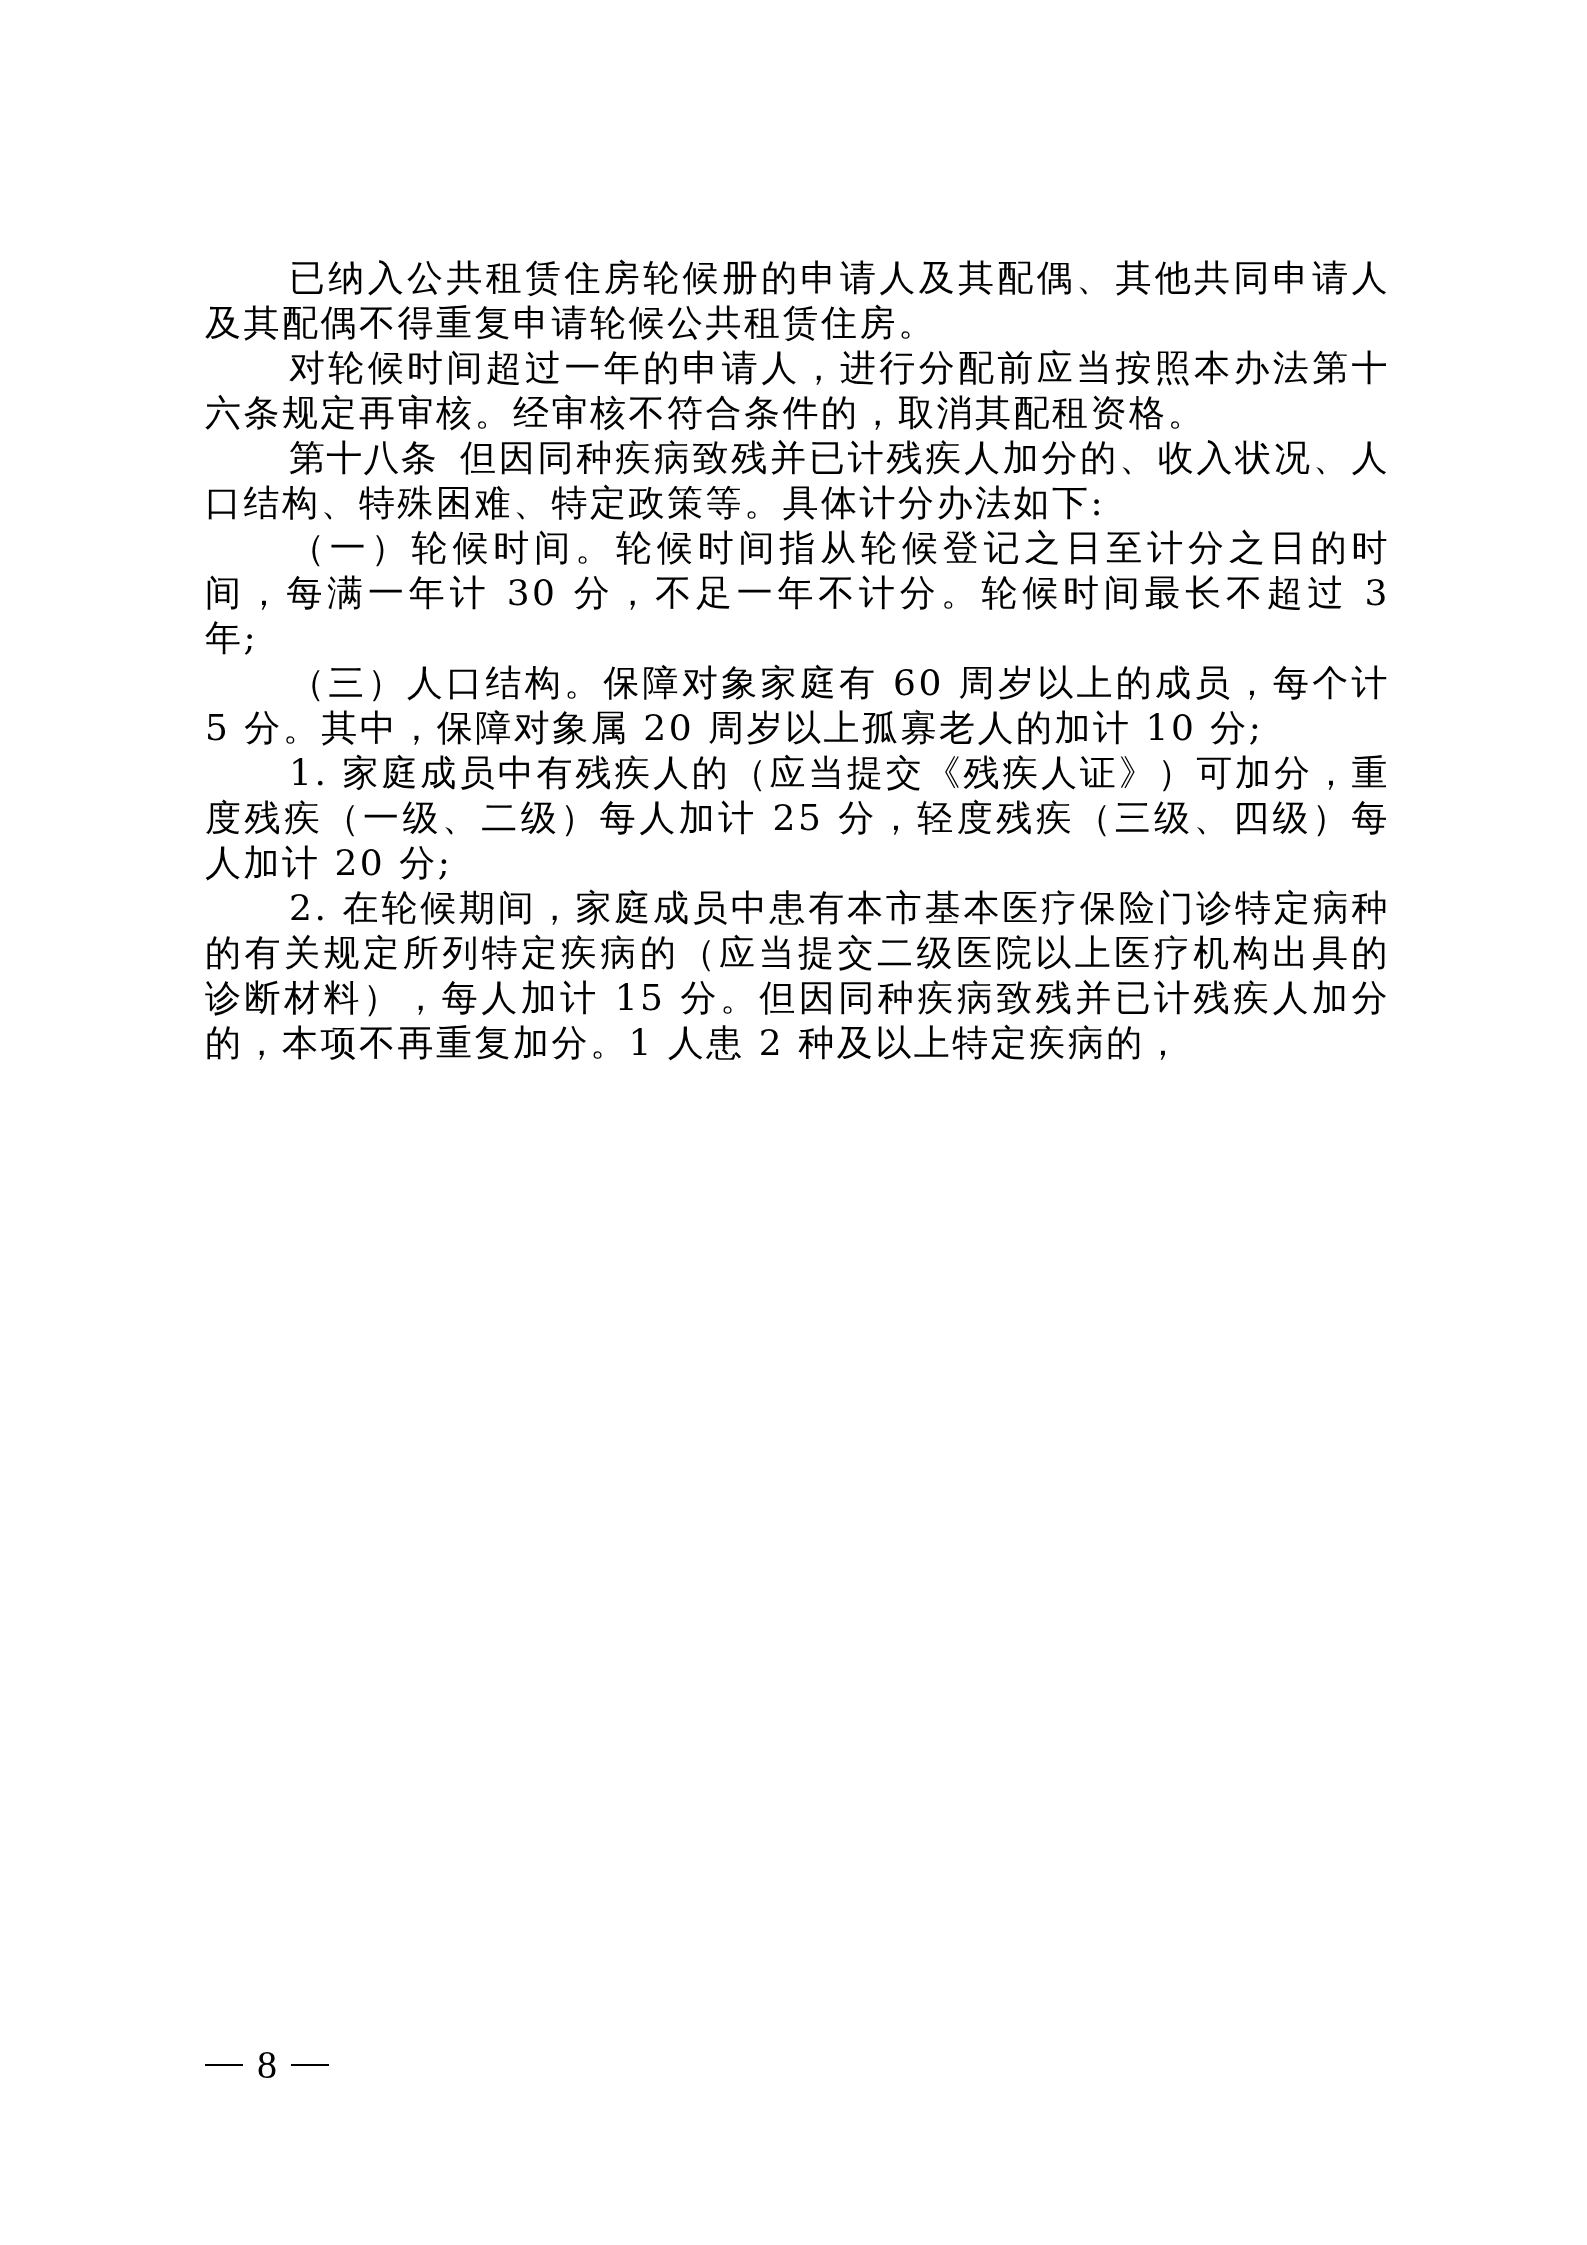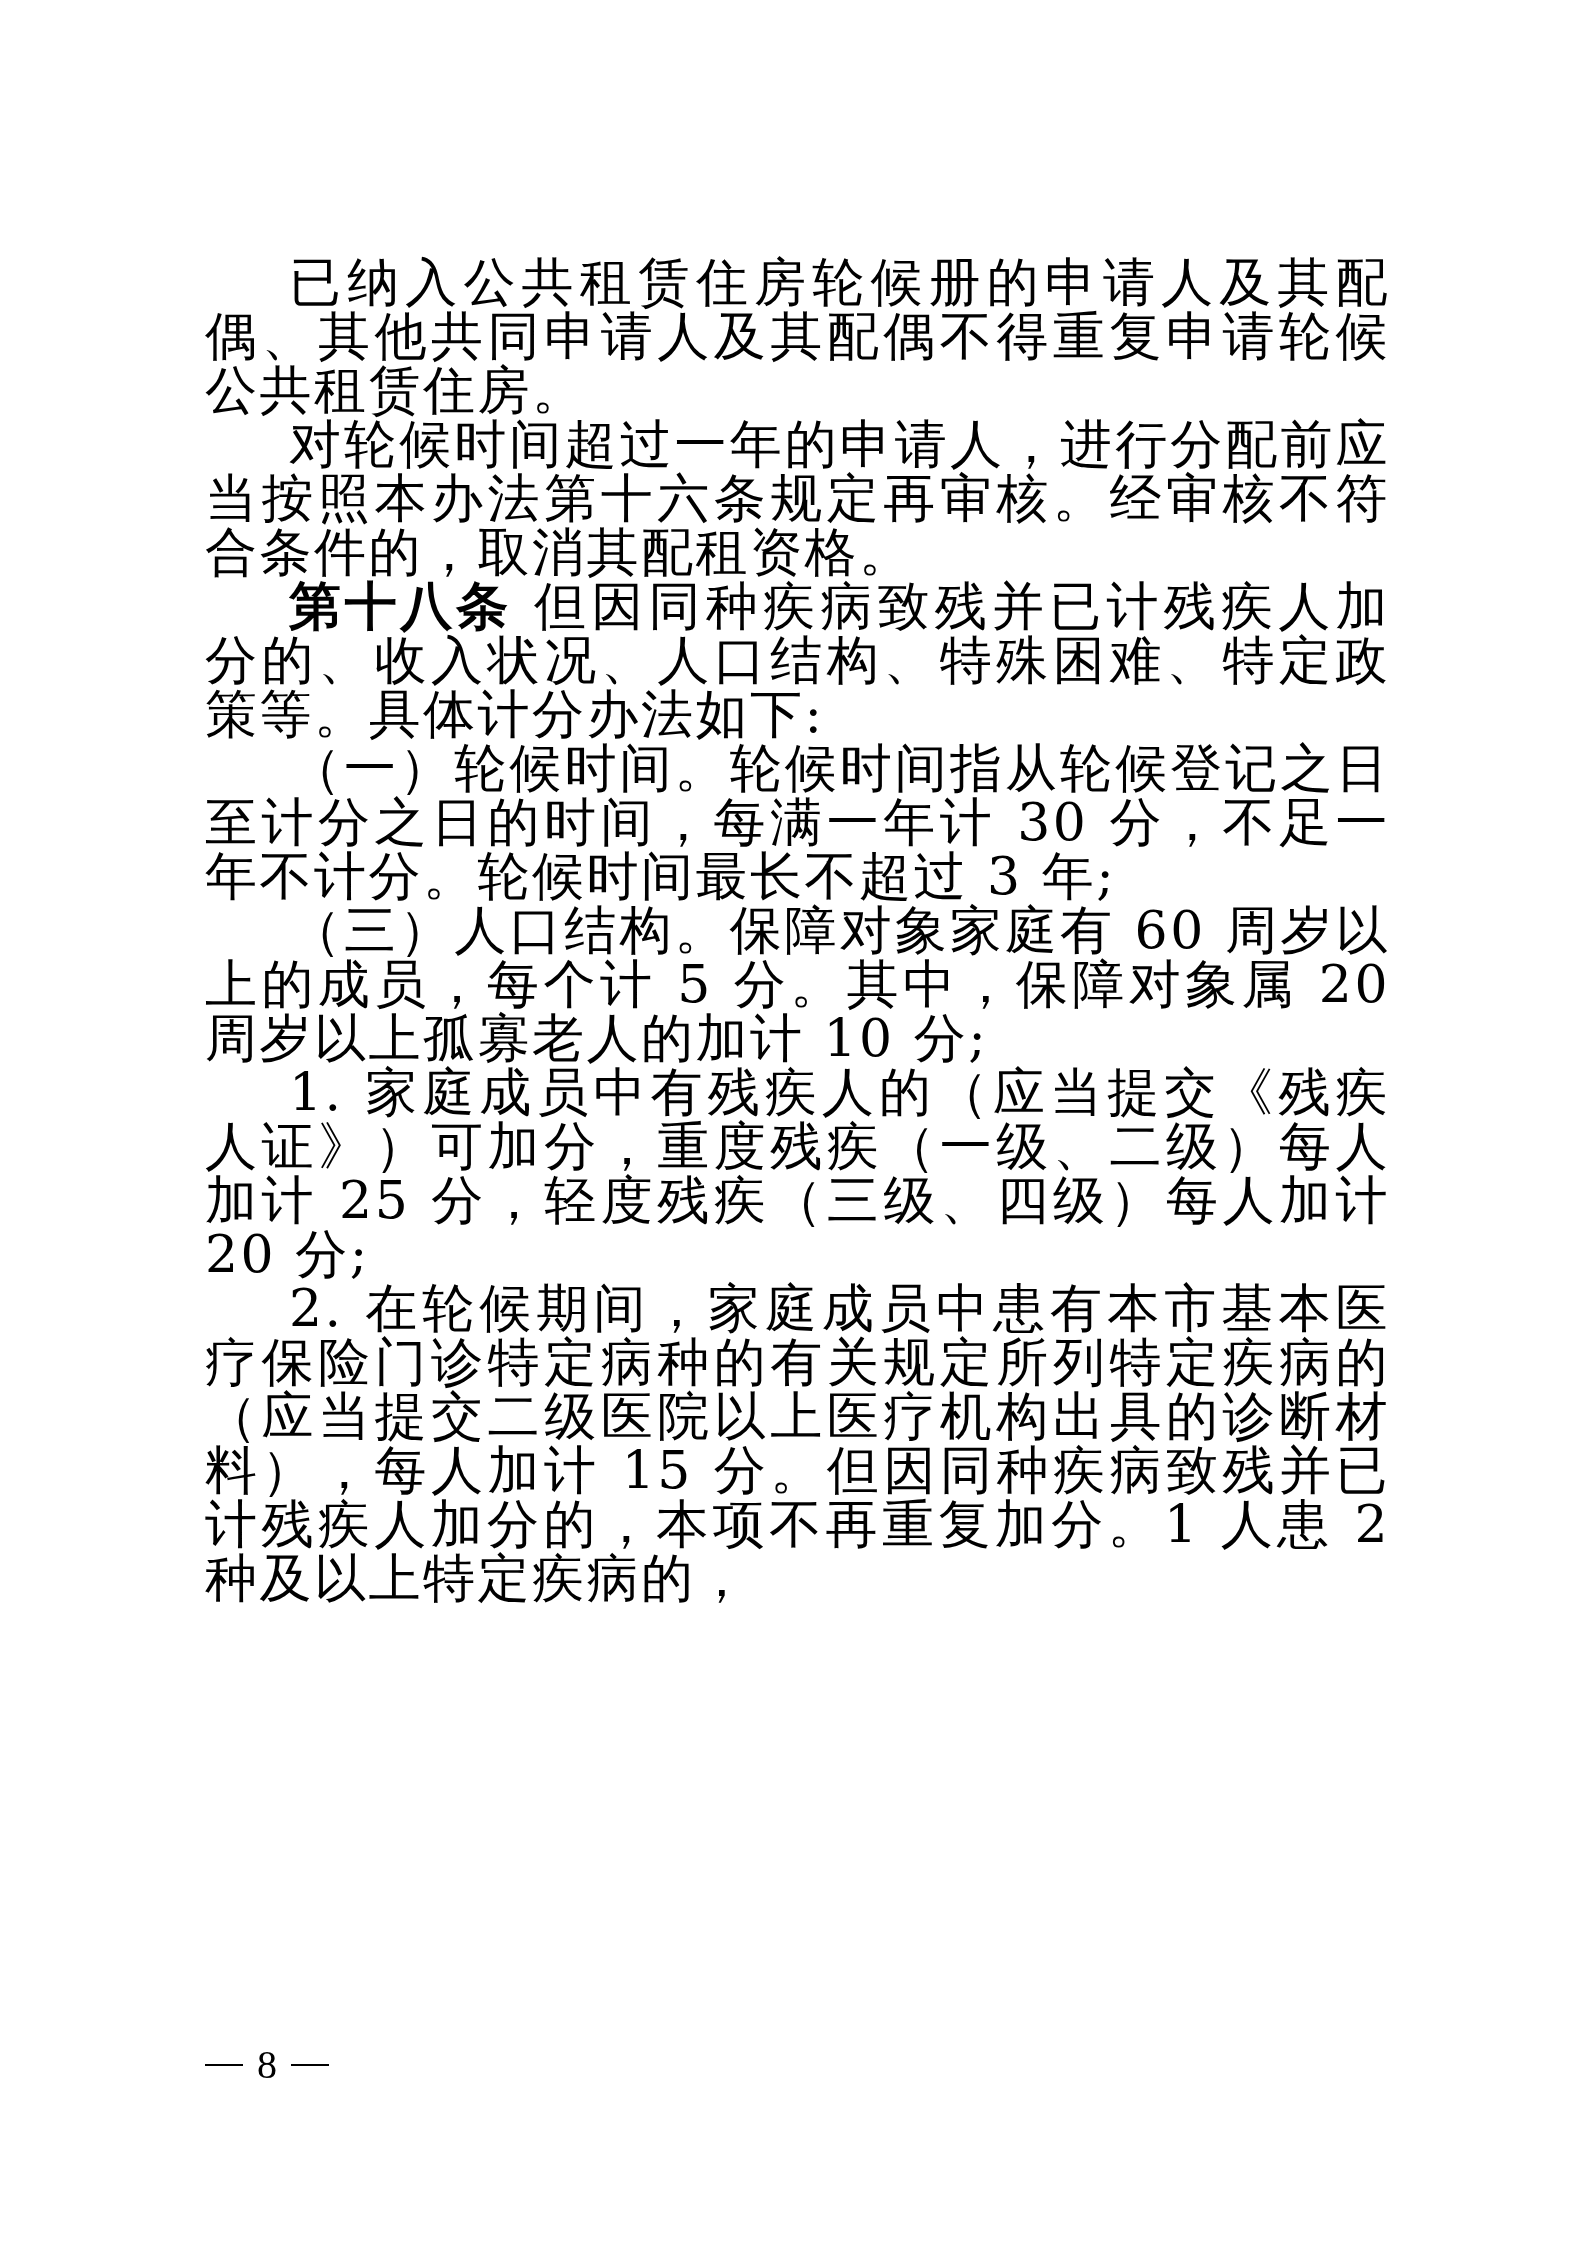--- a/index.html
+++ b/index.html
@@ -16,33 +16,33 @@
       font-family: "DejaVu Serif", "Liberation Serif", serif;
     }
     .page {
       position: absolute;
       left: 205px;
       top: 255px;
       width: 1185px;
     }
     .para {
       margin: 0;
-      font-size: 52px;
-      line-height: 54px;
+      font-size: 36px;
+      line-height: 45px;
       letter-spacing: 2.5px;
       text-align: justify;
       text-justify: inter-character;
       word-break: break-all;
     }
     .indent {
       text-indent: 84px;
     }
     .article-title {
       font-family: "DejaVu Sans", "Liberation Sans", sans-serif;
-      font-weight: bold;
+      font-weight: normal;
       letter-spacing: 1px;
       margin-right: 22px;
     }
     .page-number {
       position: absolute;
       left: 205px;
       top: 2035px;
       font-family: "Liberation Serif", "DejaVu Serif", serif;
       font-size: 40px;
       line-height: 60px;

